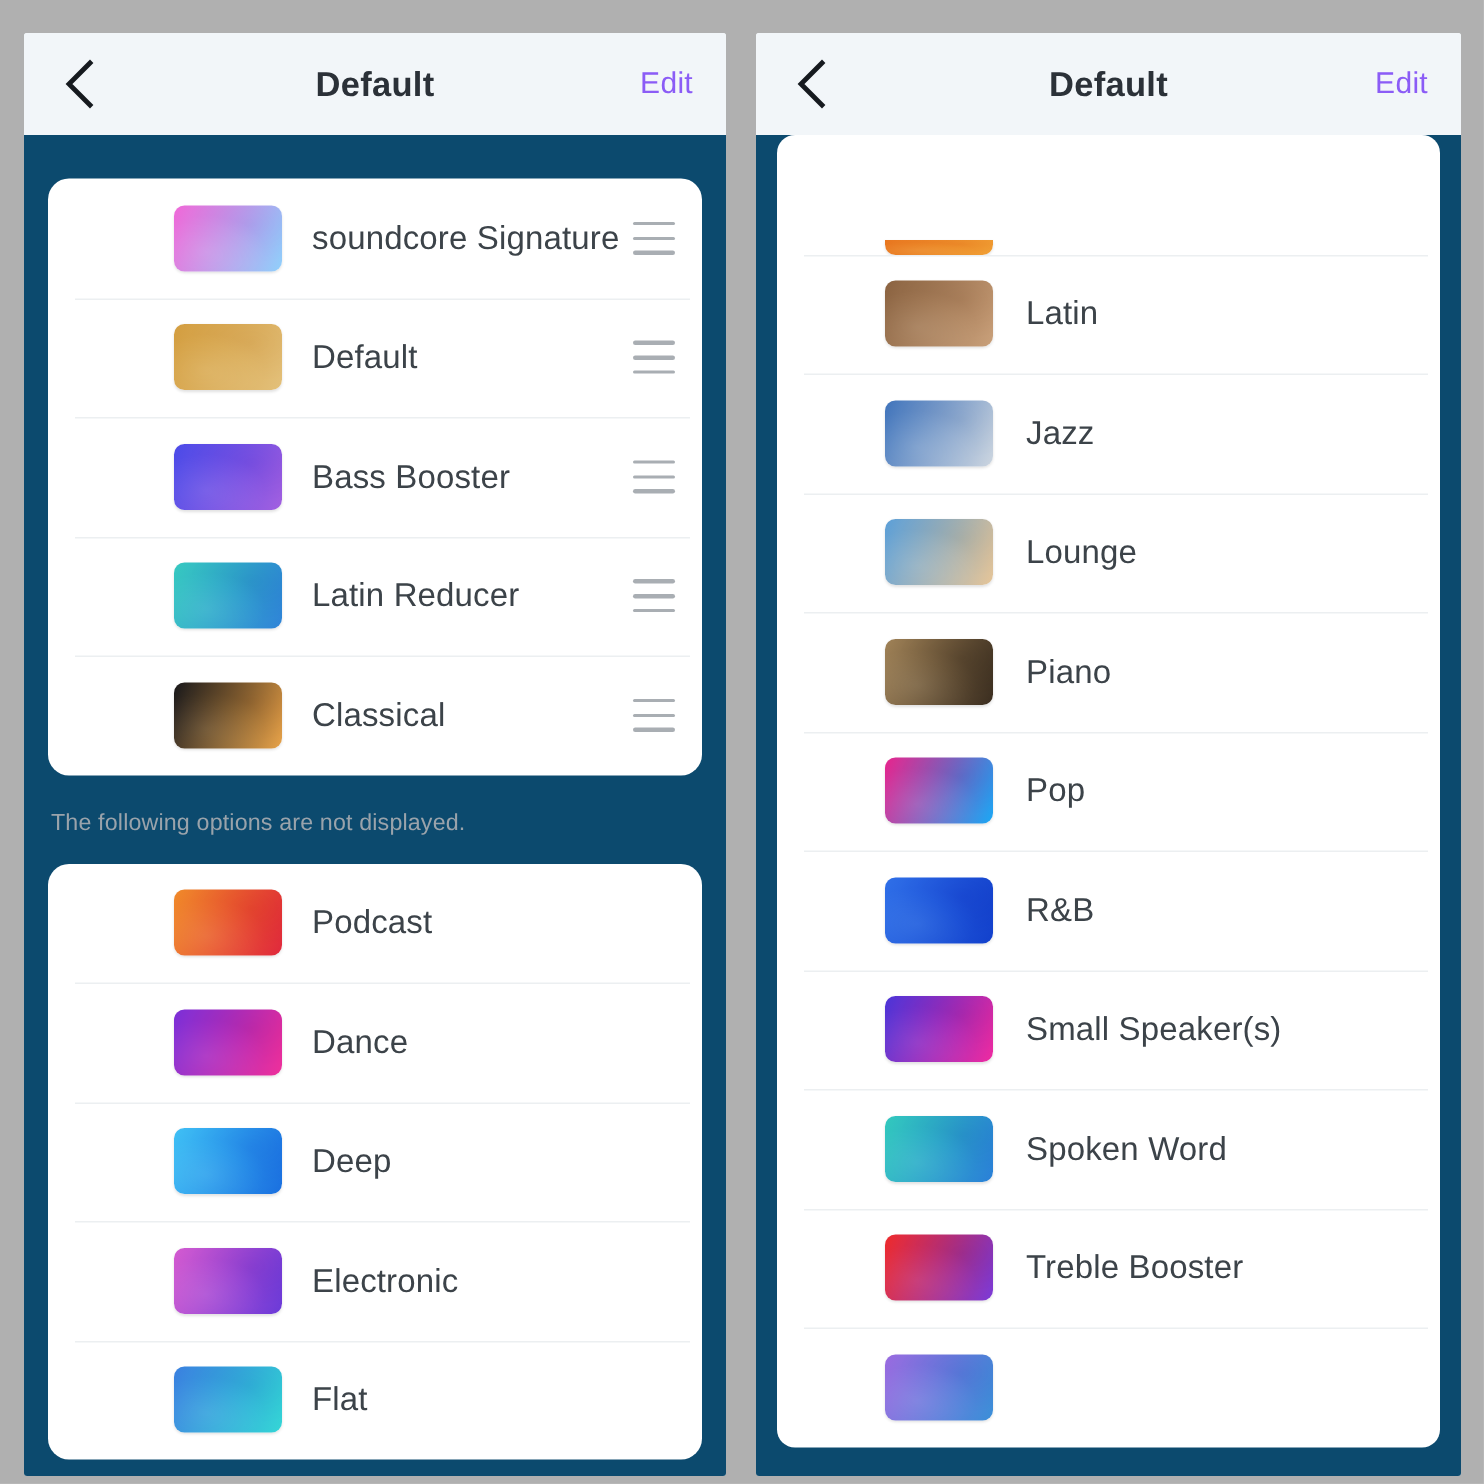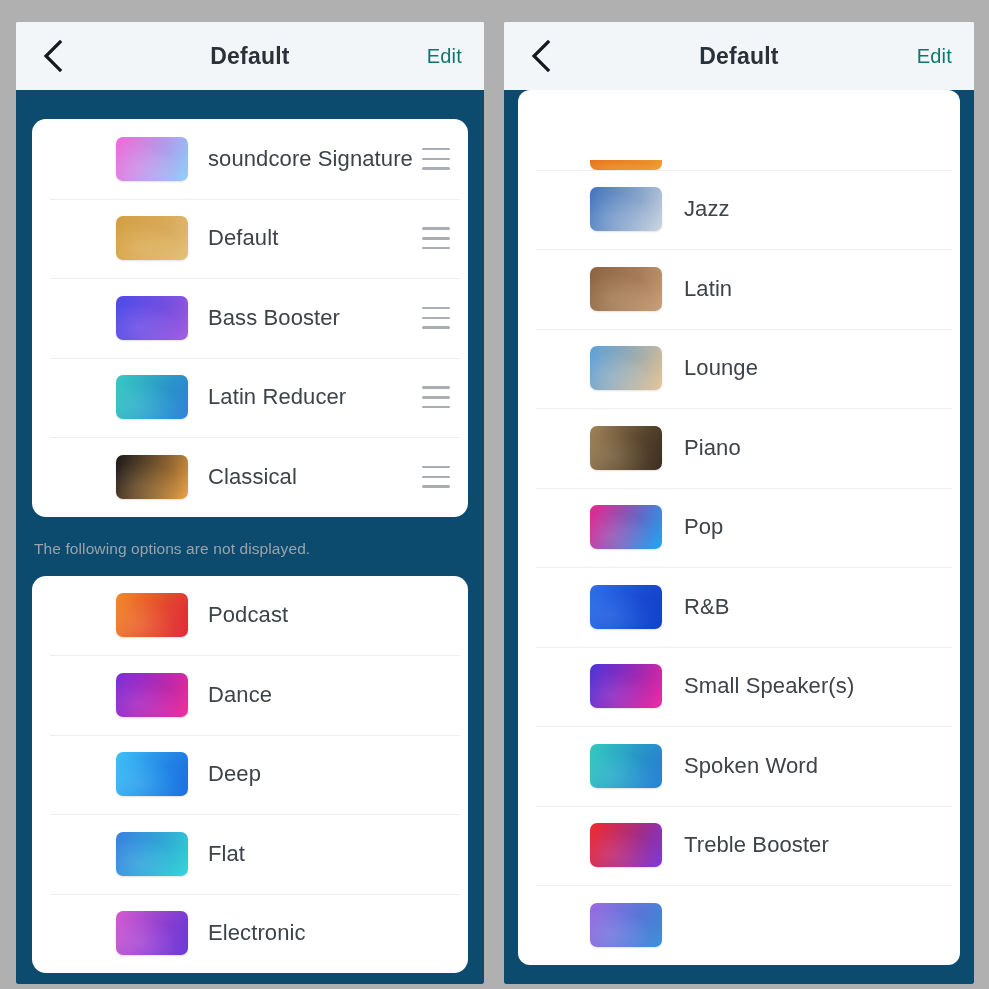--- a/index.html
+++ b/index.html
@@ -52,21 +52,21 @@
     text-align: center;
     font-size: 23px;
     font-weight: bold;
     color: #2b3138;
     letter-spacing: 0.2px;
     pointer-events: none;
   }
   .nav-edit {
     margin-left: auto;
     font-size: 20px;
-    color: #0f766e;
+    color: #8b5cf6;
     cursor: pointer;
     z-index: 2;
     letter-spacing: 0.2px;
   }
 
   
   .scroll-body {
     position: relative;
     height: calc(962px - 68px);
     background: #0c4a6e;
@@ -260,30 +260,30 @@
             </div>
             <div class="row-label">Dance</div>
           </div>
           <div class="row">
             <div class="thumb" style="background: linear-gradient(115deg, rgb(63, 192, 245) 0%, rgb(26, 111, 224) 100%);">
               <div class="tex" style="background: radial-gradient(at 30% 70%, rgba(255, 255, 255, 0.55) 0%, rgba(255, 255, 255, 0) 55%), radial-gradient(at 72% 28%, rgba(0, 0, 0, 0.4) 0%, rgba(0, 0, 0, 0) 60%);"></div>
             </div>
             <div class="row-label">Deep</div>
           </div>
           <div class="row">
+            <div class="thumb" style="background: linear-gradient(115deg, rgb(212, 90, 208) 0%, rgb(106, 58, 216) 100%);">
+              <div class="tex" style="background: radial-gradient(at 30% 70%, rgba(255, 255, 255, 0.55) 0%, rgba(255, 255, 255, 0) 55%), radial-gradient(at 72% 28%, rgba(0, 0, 0, 0.4) 0%, rgba(0, 0, 0, 0) 60%);"></div>
+            </div>
+            <div class="row-label">Electronic</div>
+          </div>
+          <div class="row">
             <div class="thumb" style="background: linear-gradient(115deg, rgb(58, 127, 224) 0%, rgb(52, 214, 214) 100%);">
               <div class="tex" style="background: radial-gradient(at 30% 70%, rgba(255, 255, 255, 0.55) 0%, rgba(255, 255, 255, 0) 55%), radial-gradient(at 72% 28%, rgba(0, 0, 0, 0.4) 0%, rgba(0, 0, 0, 0) 60%);"></div>
             </div>
             <div class="row-label">Flat</div>
-          </div>
-          <div class="row">
-            <div class="thumb" style="background: linear-gradient(115deg, rgb(212, 90, 208) 0%, rgb(106, 58, 216) 100%);">
-              <div class="tex" style="background: radial-gradient(at 30% 70%, rgba(255, 255, 255, 0.55) 0%, rgba(255, 255, 255, 0) 55%), radial-gradient(at 72% 28%, rgba(0, 0, 0, 0.4) 0%, rgba(0, 0, 0, 0) 60%);"></div>
-            </div>
-            <div class="row-label">Electronic</div>
           </div>
         </div>
 
       <div class="bottom-fade"></div>
     </div>
   </div>
 
   <div class="panel panel-right">
 
     <div class="navbar">
@@ -299,30 +299,30 @@
     </div>
 
     <div class="scroll-body">
       <div class="card" id="right-card">
           <div class="row row-partial">
             <div class="thumb" style="background: linear-gradient(115deg, rgb(232, 118, 31) 0%, rgb(240, 160, 53) 100%);">
               <div class="tex" style="background: radial-gradient(at 30% 70%, rgba(255, 255, 255, 0.55) 0%, rgba(255, 255, 255, 0) 55%), radial-gradient(at 72% 28%, rgba(0, 0, 0, 0.4) 0%, rgba(0, 0, 0, 0) 60%);"></div>
             </div>
           </div>
           <div class="row">
+            <div class="thumb" style="background: linear-gradient(115deg, rgb(138, 98, 64) 0%, rgb(201, 160, 122) 100%);">
+              <div class="tex" style="background: radial-gradient(at 30% 70%, rgba(255, 255, 255, 0.55) 0%, rgba(255, 255, 255, 0) 55%), radial-gradient(at 72% 28%, rgba(0, 0, 0, 0.4) 0%, rgba(0, 0, 0, 0) 60%);"></div>
+            </div>
+            <div class="row-label">Latin</div>
+          </div>
+          <div class="row">
             <div class="thumb" style="background: linear-gradient(115deg, rgb(63, 115, 187) 0%, rgb(205, 214, 224) 100%);">
               <div class="tex" style="background: radial-gradient(at 30% 70%, rgba(255, 255, 255, 0.55) 0%, rgba(255, 255, 255, 0) 55%), radial-gradient(at 72% 28%, rgba(0, 0, 0, 0.4) 0%, rgba(0, 0, 0, 0) 60%);"></div>
             </div>
             <div class="row-label">Jazz</div>
-          </div>
-          <div class="row">
-            <div class="thumb" style="background: linear-gradient(115deg, rgb(138, 98, 64) 0%, rgb(201, 160, 122) 100%);">
-              <div class="tex" style="background: radial-gradient(at 30% 70%, rgba(255, 255, 255, 0.55) 0%, rgba(255, 255, 255, 0) 55%), radial-gradient(at 72% 28%, rgba(0, 0, 0, 0.4) 0%, rgba(0, 0, 0, 0) 60%);"></div>
-            </div>
-            <div class="row-label">Latin</div>
           </div>
           <div class="row">
             <div class="thumb" style="background: linear-gradient(115deg, rgb(91, 159, 216) 0%, rgb(230, 197, 152) 100%);">
               <div class="tex" style="background: radial-gradient(at 30% 70%, rgba(255, 255, 255, 0.55) 0%, rgba(255, 255, 255, 0) 55%), radial-gradient(at 72% 28%, rgba(0, 0, 0, 0.4) 0%, rgba(0, 0, 0, 0) 60%);"></div>
             </div>
             <div class="row-label">Lounge</div>
           </div>
           <div class="row">
             <div class="thumb" style="background: linear-gradient(115deg, rgb(160, 130, 87) 0%, rgb(58, 45, 31) 100%);">
               <div class="tex" style="background: radial-gradient(at 30% 70%, rgba(255, 255, 255, 0.55) 0%, rgba(255, 255, 255, 0) 55%), radial-gradient(at 72% 28%, rgba(0, 0, 0, 0.4) 0%, rgba(0, 0, 0, 0) 60%);"></div>

